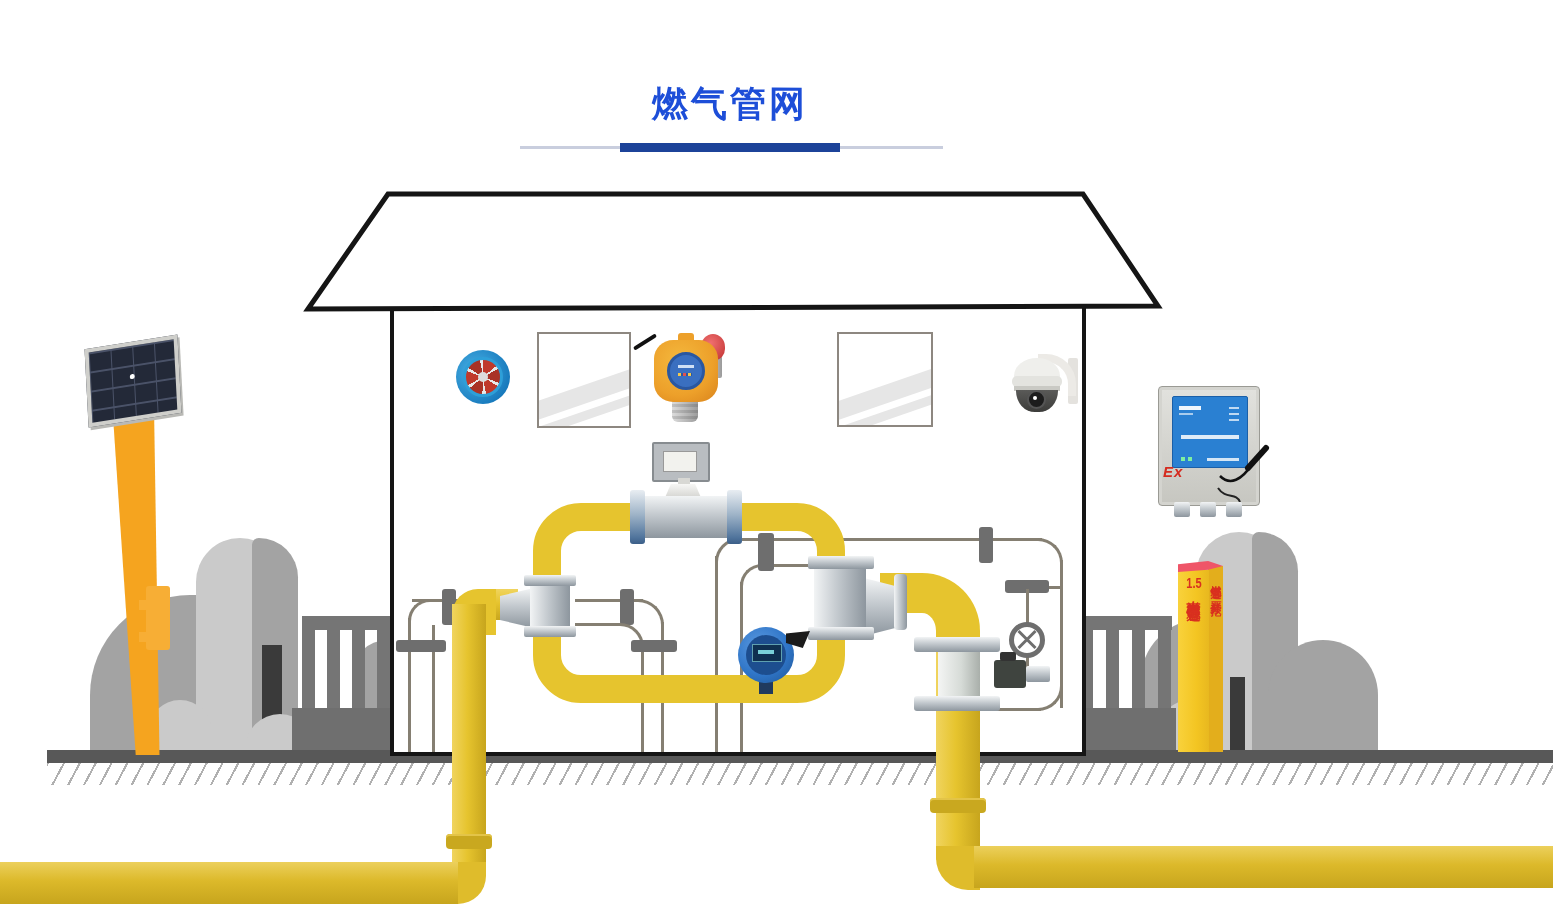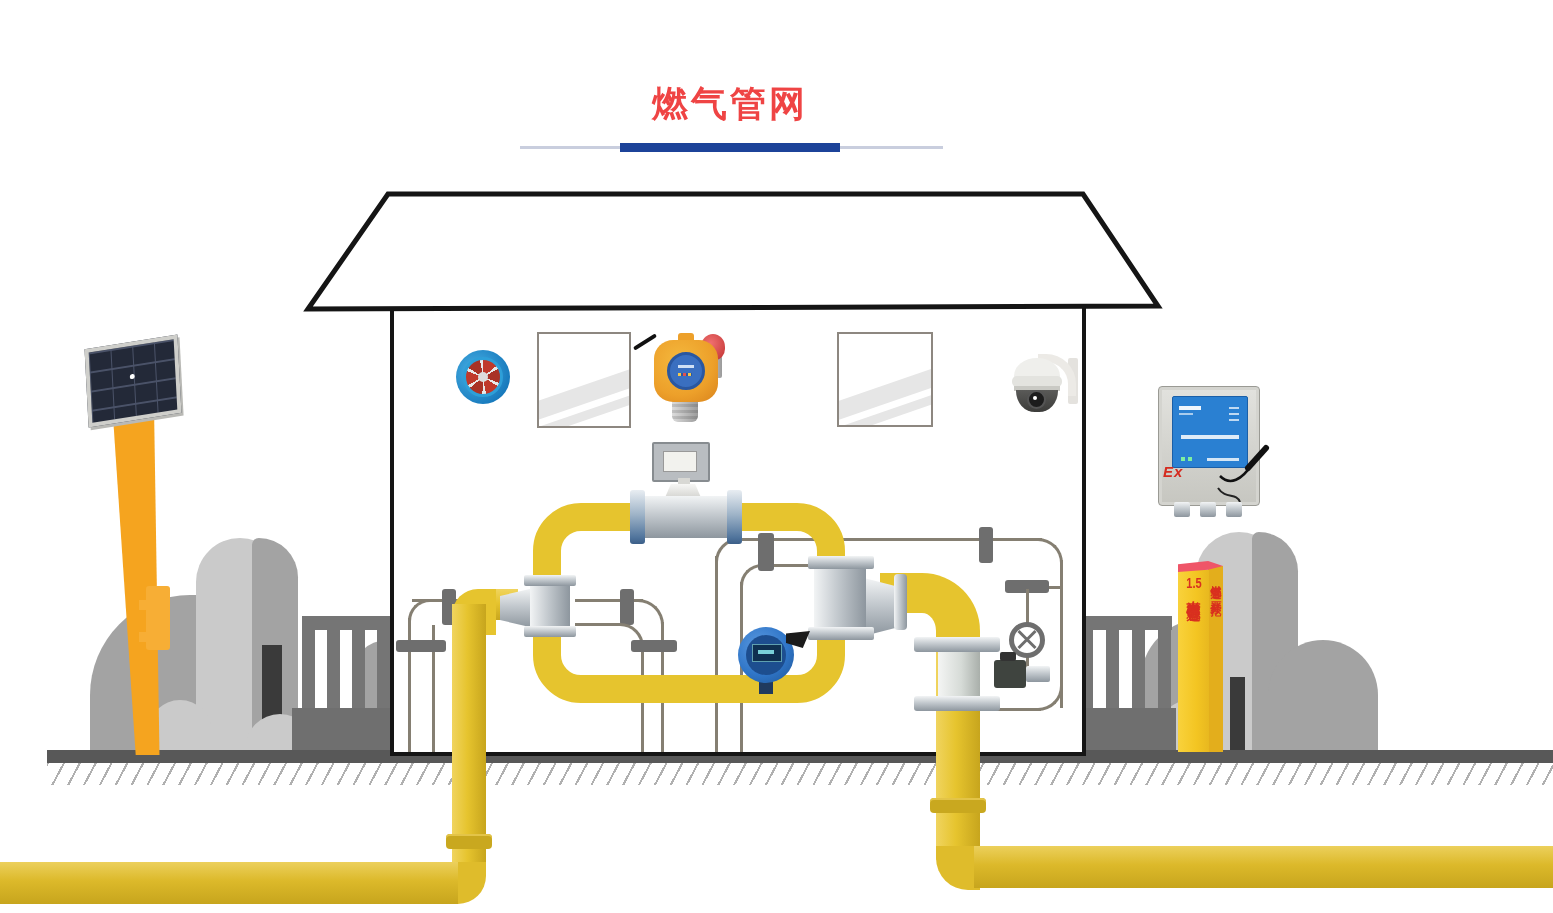--- a/index.html
+++ b/index.html
@@ -17,21 +17,21 @@
   .ypipe-h{position:absolute;background:linear-gradient(180deg,#f0d45f,#e6c42e 45%,#c7a51d);}
   .ypipe-v{position:absolute;background:linear-gradient(90deg,#f0d45f,#e6c42e 45%,#c7a51d);}
   .ycoupling{position:absolute;background:#c9a81f;border-radius:4px;box-shadow:inset 0 2px 0 #e3c448;}
   
   .steel-v{background:linear-gradient(90deg,#f2f4f5,#c3c9ce 45%,#8d969e);}
   .steel-h{background:linear-gradient(180deg,#f2f4f5,#c3c9ce 45%,#8d969e);}
   .flange{background:linear-gradient(180deg,#e8edf2,#9fb4c8 45%,#50749c 88%,#3c5f88);border-radius:3px;}
   .bush{position:absolute;}
   .fencebar{position:absolute;background:#757575;}
   .title{position:absolute;left:430px;top:80px;width:600px;text-align:center;
-         font-size:36px;font-weight:700;color:#ef4444;letter-spacing:3px;}
+         font-size:36px;font-weight:700;color:#1d4ed8;letter-spacing:3px;}
   .post-text{writing-mode:vertical-rl;text-orientation:upright;color:#d9301f;font-weight:700;}
   .num-combine{text-combine-upright:all;}
   .ex-label{position:absolute;left:1163px;top:463px;color:#d42b1f;font-size:15px;
             font-weight:700;font-style:italic;letter-spacing:1px;}
 </style>
 </head>
 <body>
 
 <div class="stage">
 

